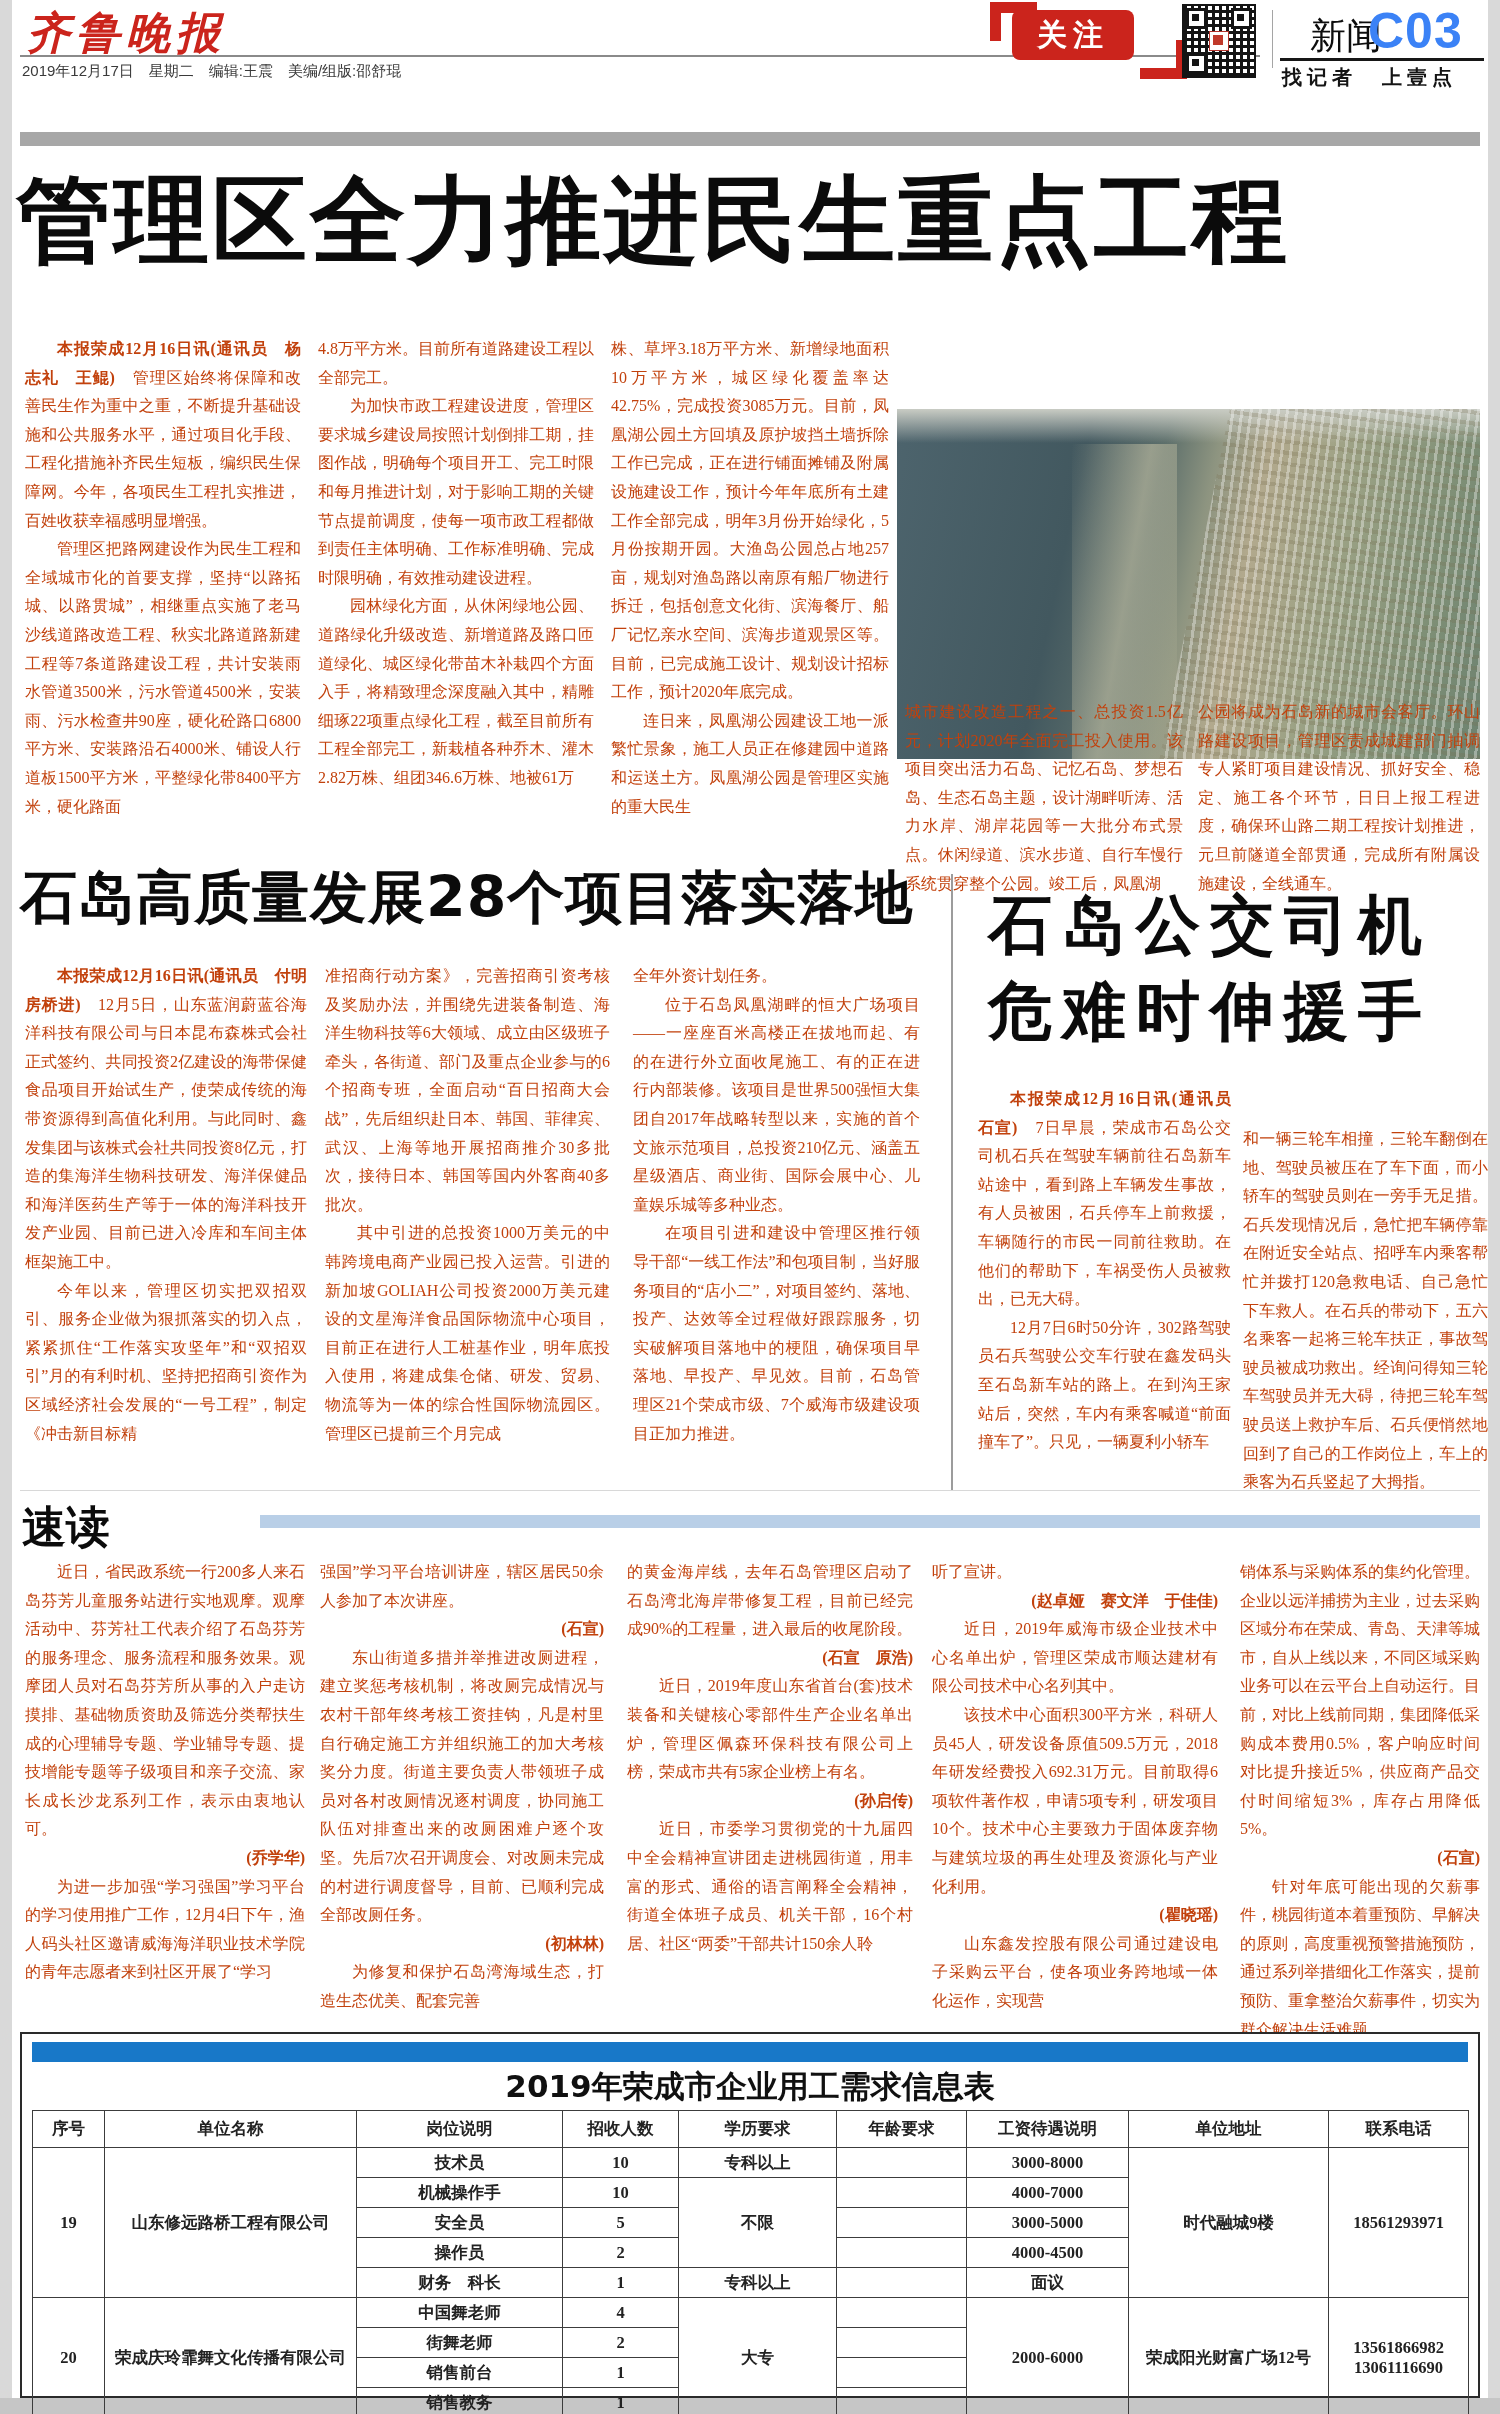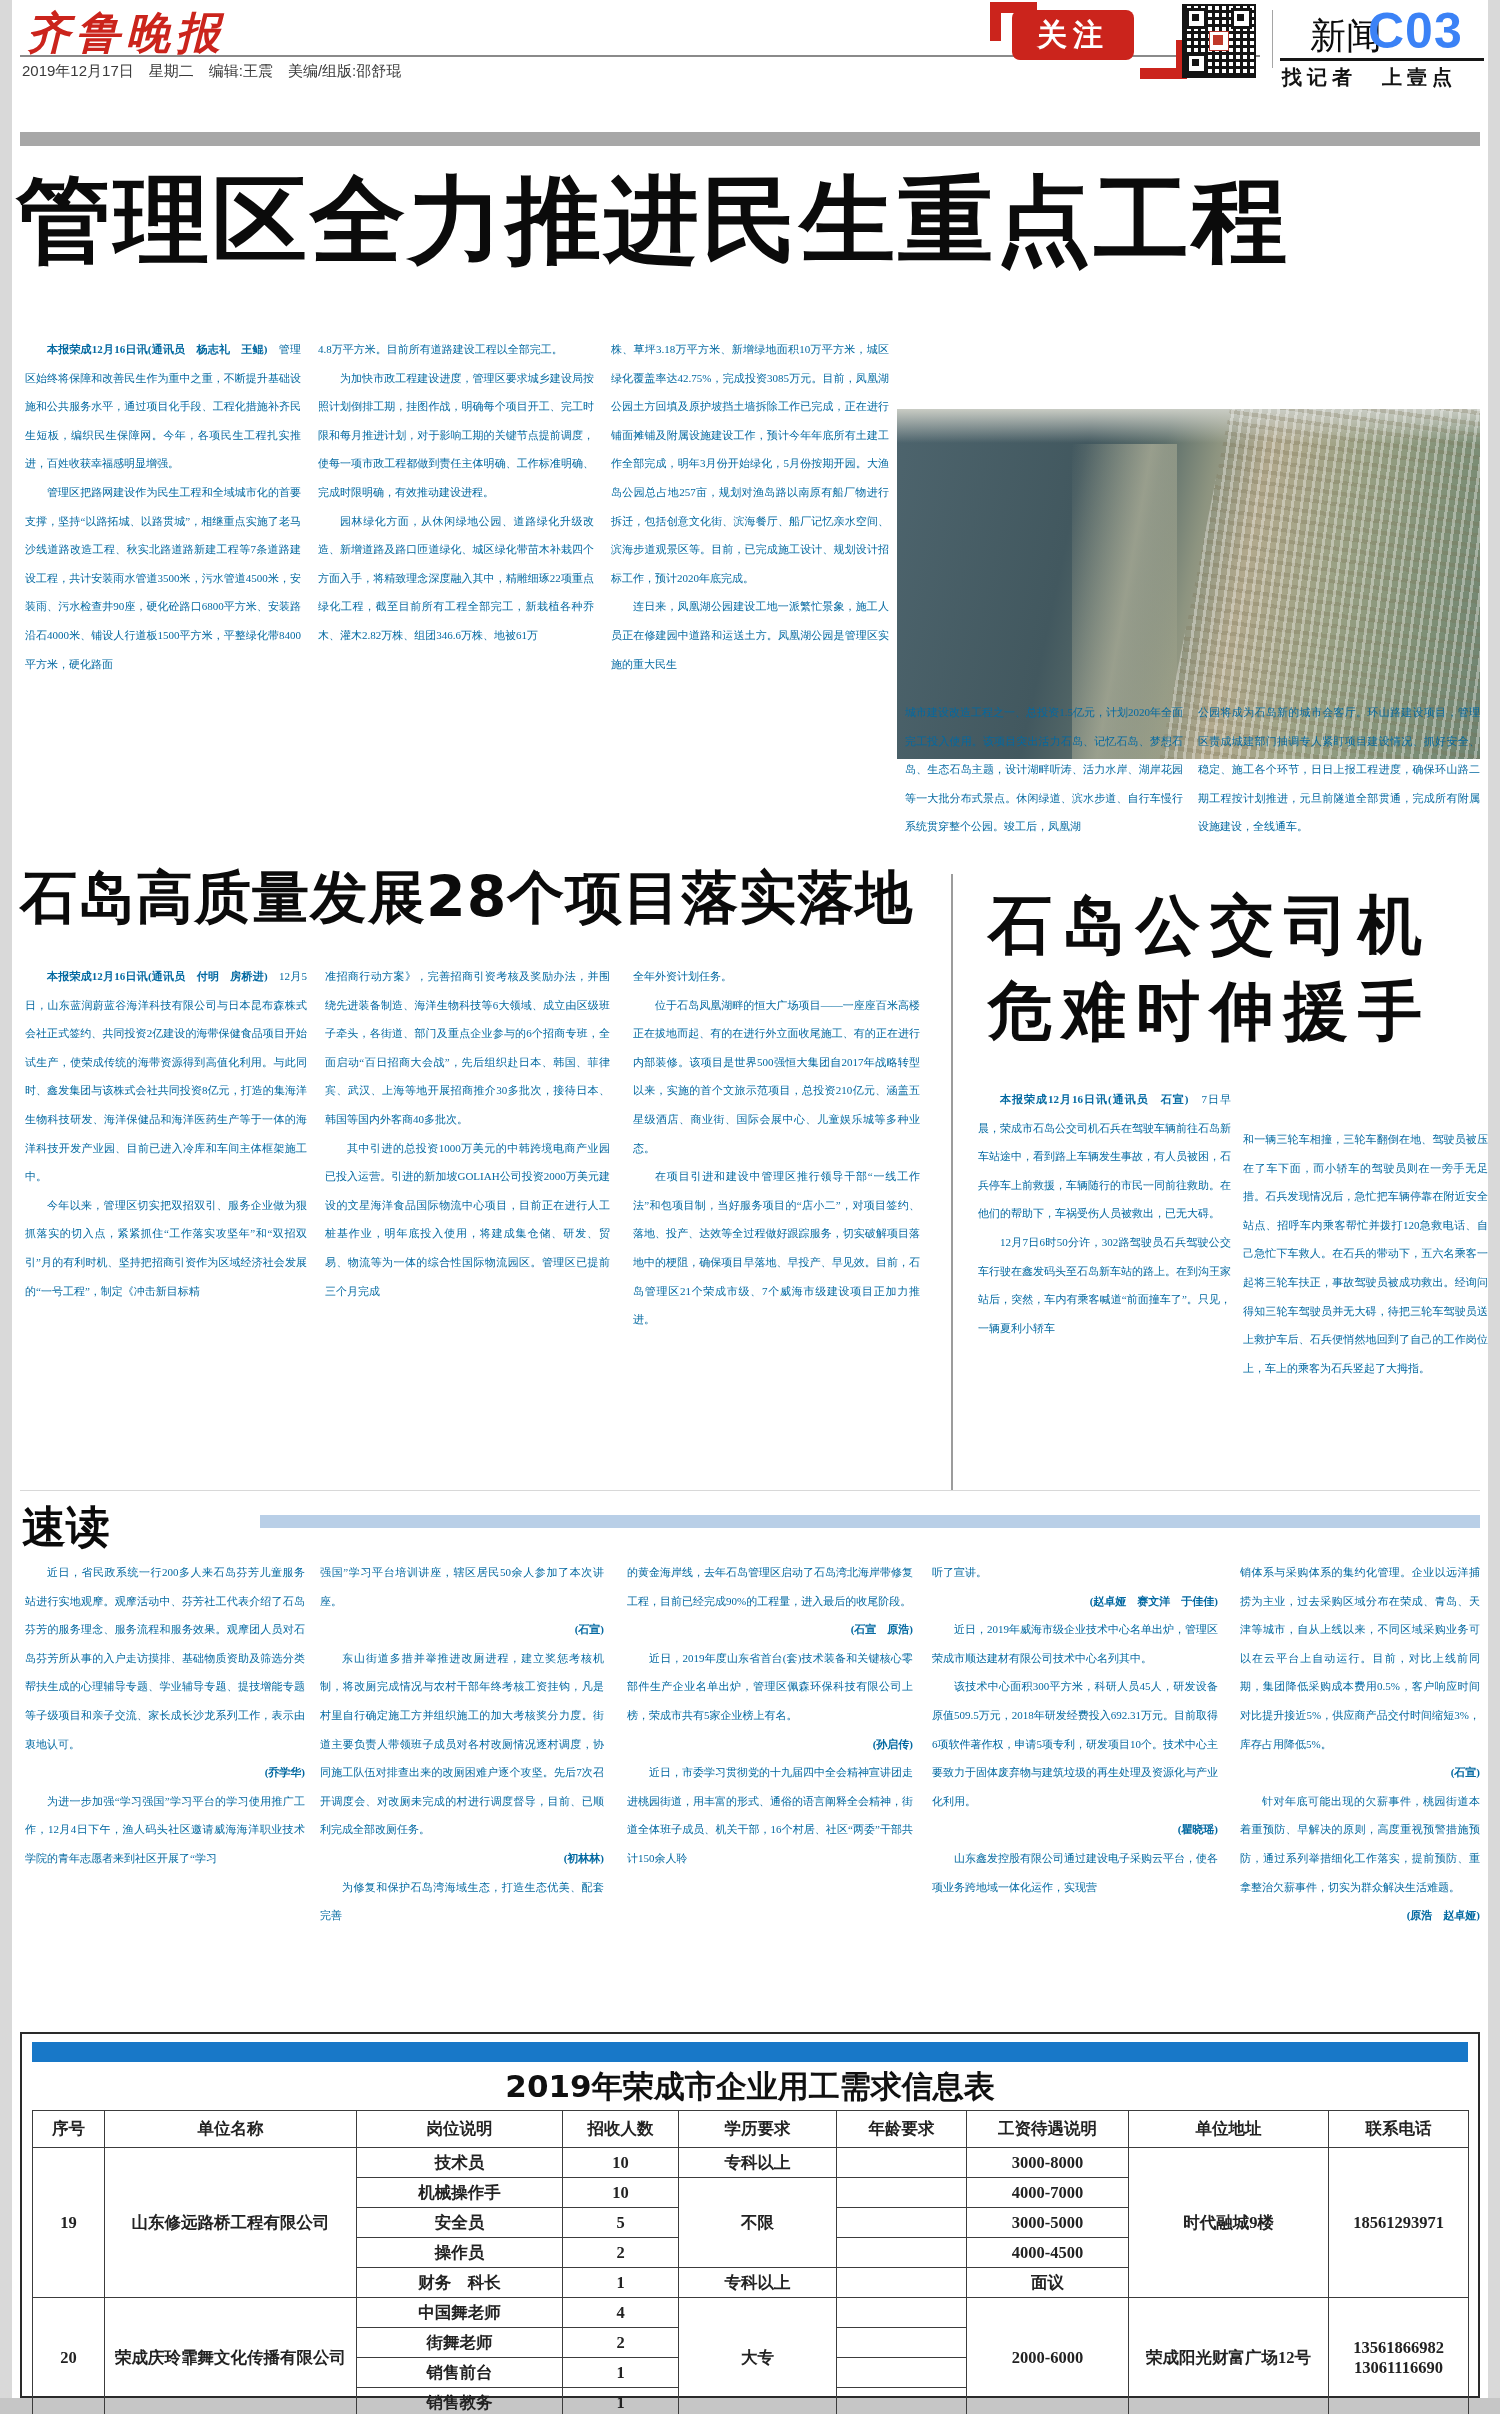--- a/index.html
+++ b/index.html
@@ -34,21 +34,21 @@
   .qf:after{content:"";position:absolute;left:3px;top:3px;width:7px;height:7px;background:#141414;}
   .qc{position:absolute;left:25px;top:25px;width:18px;height:18px;background:#fff;border:1px solid #b3342c;}
   .qc:after{content:"";position:absolute;left:3px;top:3px;width:10px;height:10px;background:#c0392b;}
   .secname{font-size:36px;font-weight:normal;color:#0d0d0d;margin-left:24px;}
   .pageno{font-size:50px;font-weight:bold;color:#3b82f6;letter-spacing:1px;}
   .slogan{font-size:20px;font-weight:bold;letter-spacing:5px;color:#141414;}
 
   .grayband{background:var(--band);}
 
   
-  .col{font-size:11px;line-height:28.6px;text-align:justify;color:#0369a1;}
+  .col{font-size:16px;line-height:28.6px;text-align:justify;color:#c2410c;}
   .col p{margin:0;}
   .col p.para{text-indent:2em;}
   .col p.cont{text-indent:0;}
   .col p.byline{text-indent:0;text-align:right;font-weight:bold;}
   .col b{font-weight:bold;}
 
   
   .photo{background:linear-gradient(102deg,#4d646d 0%,#42585f 30%,#5d6f6b 42%,#8d9480 50%,#b2a98d 58%,#9aa184 72%,#7e8f76 88%,#6d8270 100%);
          position:relative;overflow:hidden;}
   .photo .haze{position:absolute;left:0;top:0;right:0;height:34px;background:linear-gradient(#c9ccc4,rgba(201,204,196,0));}

